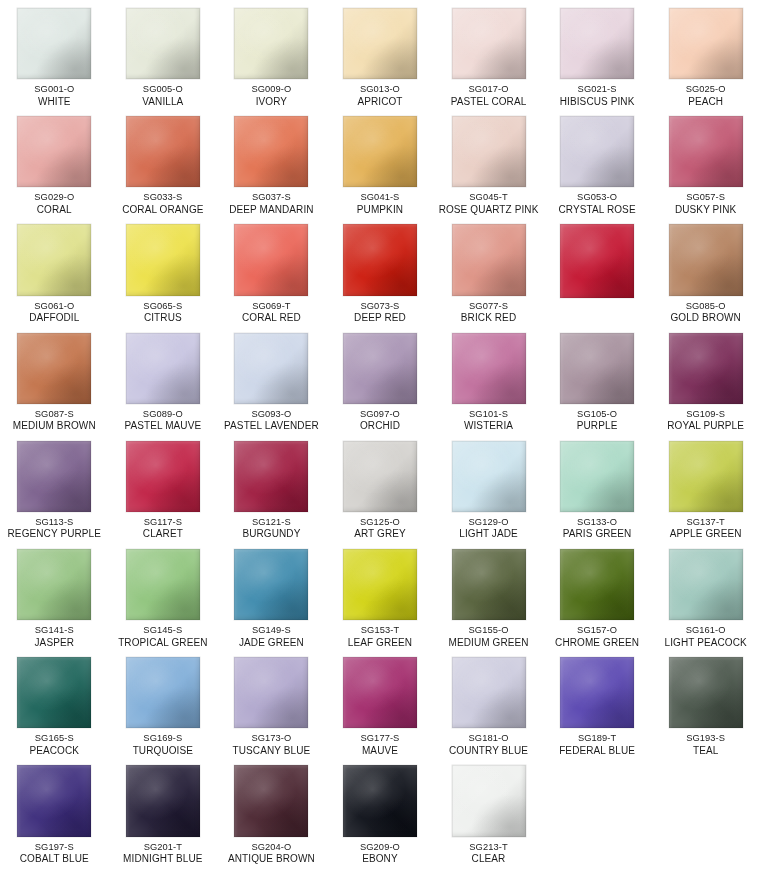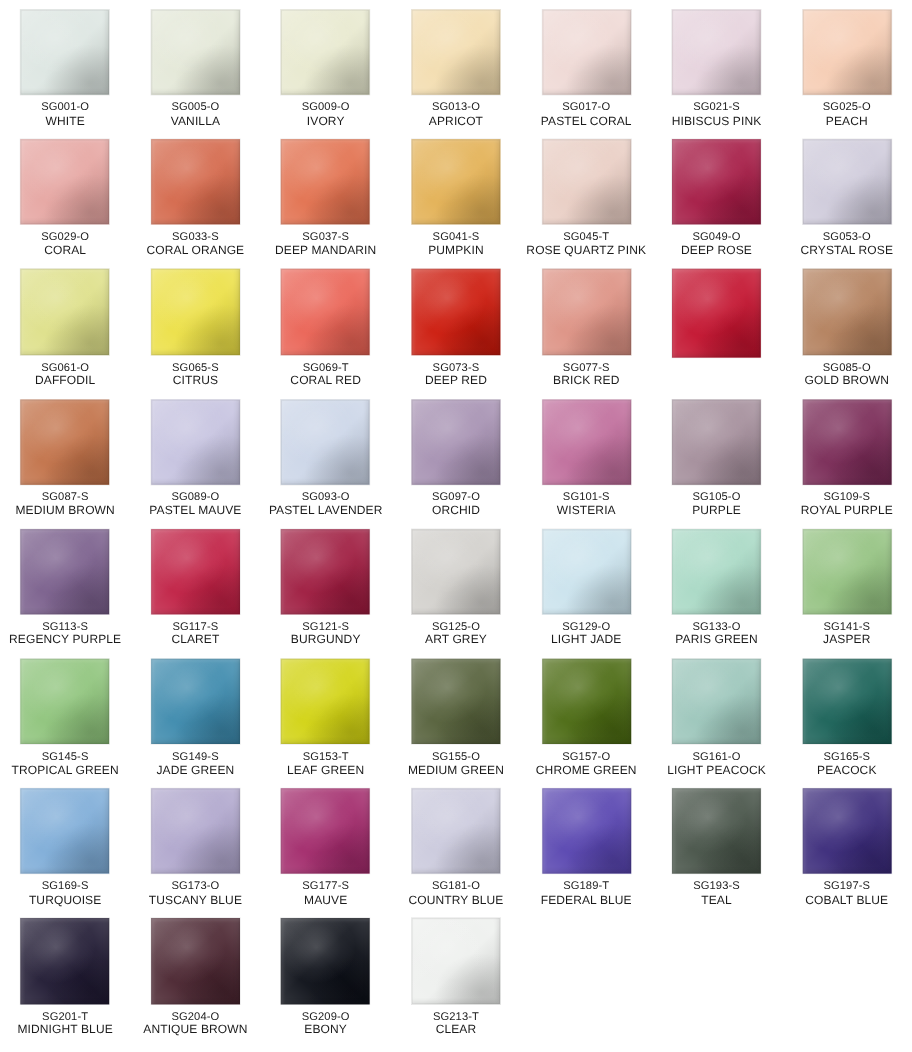--- a/index.html
+++ b/index.html
@@ -255,44 +255,44 @@
         <div class="facet-b"></div>
         <div class="gloss"></div>
         <div class="rim"></div>
       </div>
       <div class="swatch-labels">
         <span class="swatch-code">SG045-T</span>
         <span class="swatch-name">ROSE QUARTZ PINK</span>
       </div>
     </div>
     <div class="swatch-cell">
-      <div class="swatch-tile" style="background-color: rgb(165, 27, 69);">
-        <div class="facet-a"></div>
-        <div class="facet-b"></div>
-        <div class="gloss"></div>
-        <div class="rim"></div>
-      </div>
-      <div class="swatch-labels">
-        <span class="swatch-code">SG049-O</span>
-        <span class="swatch-name">DEEP ROSE</span>
-      </div>
-    </div>
-    <div class="swatch-cell">
       <div class="swatch-tile" style="background-color: rgb(207, 203, 219);">
         <div class="facet-a"></div>
         <div class="facet-b"></div>
         <div class="gloss"></div>
         <div class="rim"></div>
       </div>
       <div class="swatch-labels">
         <span class="swatch-code">SG053-O</span>
         <span class="swatch-name">CRYSTAL ROSE</span>
       </div>
     </div>
     <div class="swatch-cell">
+      <div class="swatch-tile" style="background-color: rgb(192, 85, 112);">
+        <div class="facet-a"></div>
+        <div class="facet-b"></div>
+        <div class="gloss"></div>
+        <div class="rim"></div>
+      </div>
+      <div class="swatch-labels">
+        <span class="swatch-code">SG057-S</span>
+        <span class="swatch-name">DUSKY PINK</span>
+      </div>
+    </div>
+    <div class="swatch-cell">
       <div class="swatch-tile" style="background-color: rgb(222, 224, 138);">
         <div class="facet-a"></div>
         <div class="facet-b"></div>
         <div class="gloss"></div>
         <div class="rim"></div>
       </div>
       <div class="swatch-labels">
         <span class="swatch-code">SG061-O</span>
         <span class="swatch-name">DAFFODIL</span>
       </div>
@@ -512,20 +512,32 @@
     <div class="swatch-cell">
       <div class="swatch-tile" style="background-color: rgb(169, 217, 197);">
         <div class="facet-a"></div>
         <div class="facet-b"></div>
         <div class="gloss"></div>
         <div class="rim"></div>
       </div>
       <div class="swatch-labels">
         <span class="swatch-code">SG133-O</span>
         <span class="swatch-name">PARIS GREEN</span>
+      </div>
+    </div>
+    <div class="swatch-cell">
+      <div class="swatch-tile" style="background-color: rgb(194, 204, 74);">
+        <div class="facet-a"></div>
+        <div class="facet-b"></div>
+        <div class="gloss"></div>
+        <div class="rim"></div>
+      </div>
+      <div class="swatch-labels">
+        <span class="swatch-code">SG137-T</span>
+        <span class="swatch-name">APPLE GREEN</span>
       </div>
     </div>
     <div class="swatch-cell">
       <div class="swatch-tile" style="background-color: rgb(148, 194, 129);">
         <div class="facet-a"></div>
         <div class="facet-b"></div>
         <div class="gloss"></div>
         <div class="rim"></div>
       </div>
       <div class="swatch-labels">

